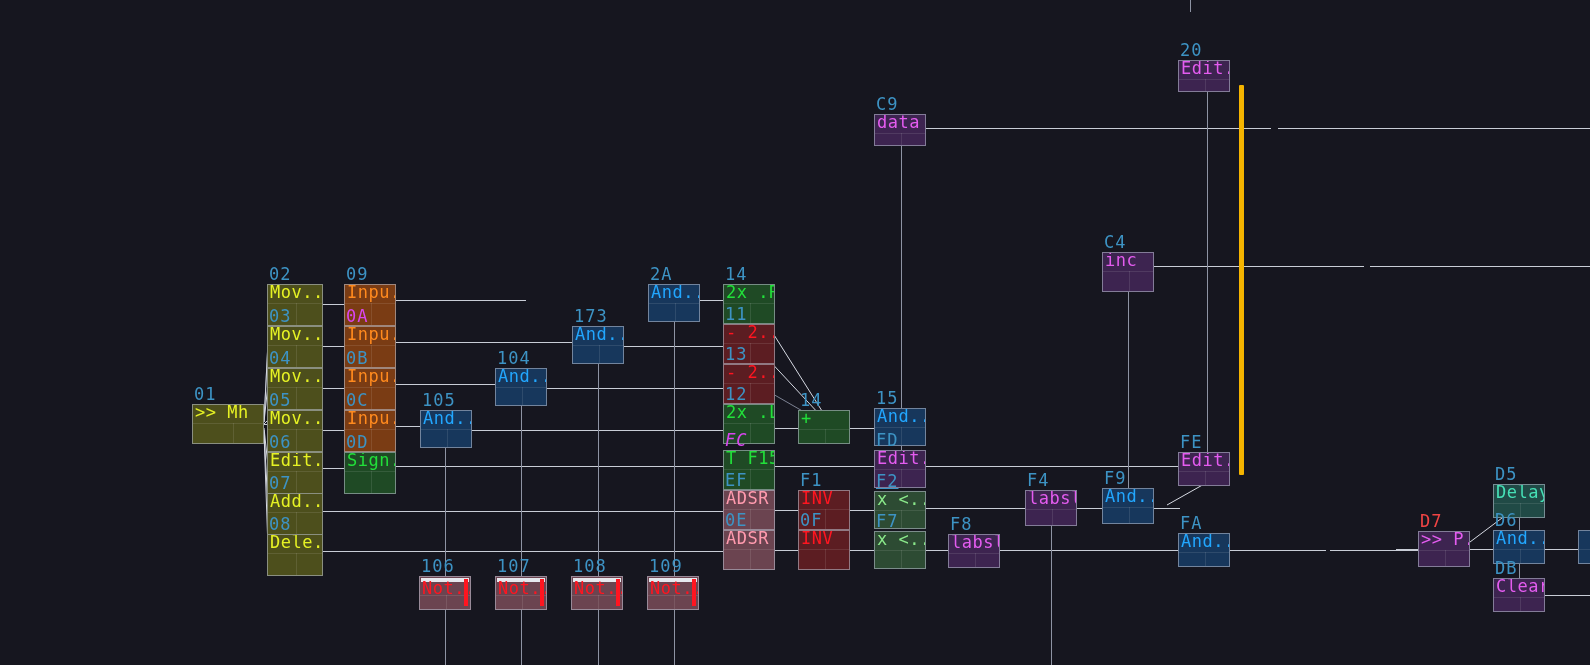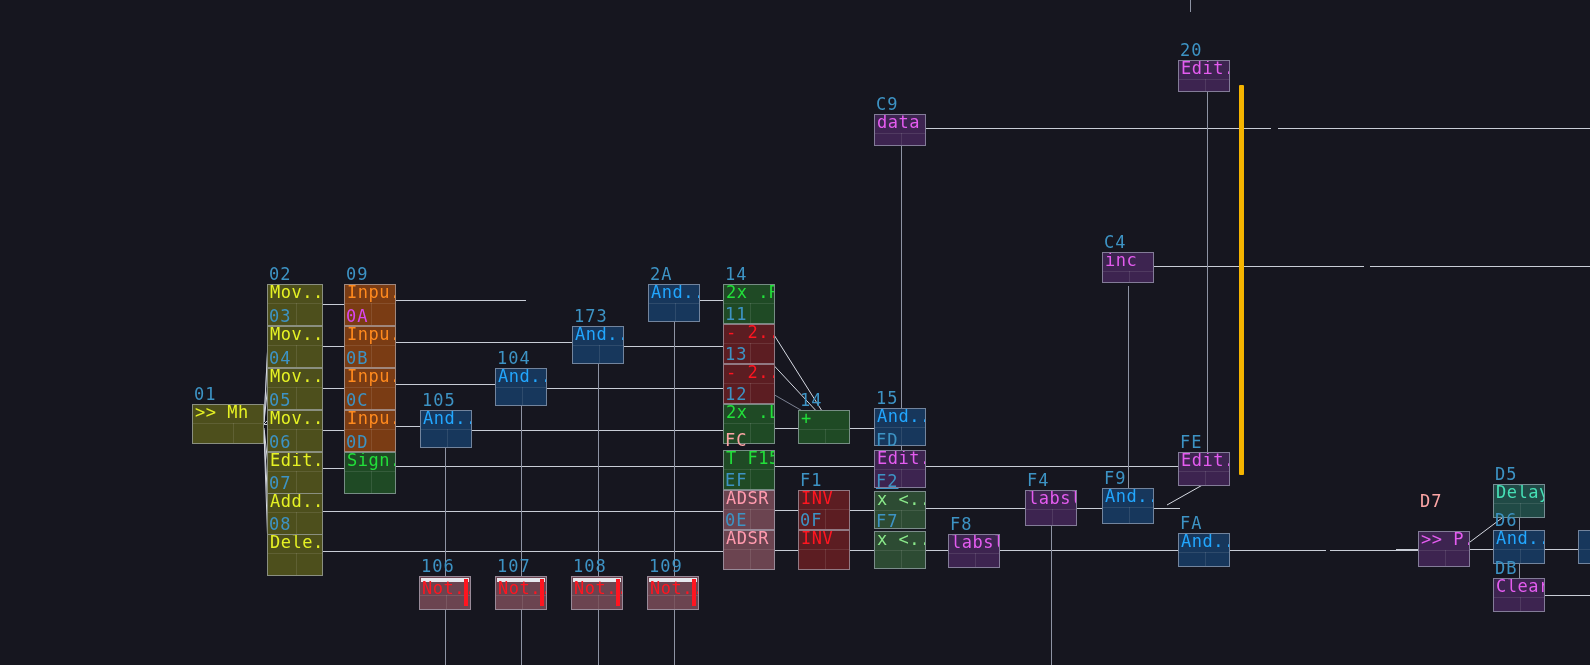--- a/index.html
+++ b/index.html
@@ -314,21 +314,21 @@
         <div class="nlabel" style="color: rgb(255, 21, 32); top: -1px;">-  2..L</div>
         <div class="divider"></div>
         <div class="vsplit" style="left: 26px;"></div>
       </div>
       <div class="id" style="left: 725px; top: 386px; color: rgb(61, 147, 196);">12</div>
       <div class="node" style="left: 723px; top: 404px; width: 52px; height: 40px; background: rgb(31, 74, 37);">
         <div class="nlabel" style="color: rgb(34, 224, 58); top: -1px;">2x  .L</div>
         <div class="divider"></div>
         <div class="vsplit" style="left: 26px;"></div>
       </div>
-      <div class="id" style="left: 725px; top: 432px; color: #fca5a5;">FC</div>
+      <div class="id" style="left: 725px; top: 432px; color: #d946ef; font-style: italic;">FC</div>
       <div class="node" style="left: 723px; top: 450px; width: 52px; height: 40px; background: rgb(31, 74, 37);">
         <div class="nlabel" style="color: rgb(34, 224, 58); top: -1px;">T F15</div>
         <div class="divider"></div>
         <div class="vsplit" style="left: 26px;"></div>
       </div>
       <div class="id" style="left: 725px; top: 472px; color: rgb(61, 147, 196);">EF</div>
       <div class="node" style="left: 723px; top: 490px; width: 52px; height: 40px; background: rgb(107, 68, 80);">
         <div class="nlabel" style="color: rgb(255, 154, 174); top: -1px;">ADSR</div>
         <div class="divider"></div>
         <div class="vsplit" style="left: 26px;"></div>
@@ -399,21 +399,21 @@
         <div class="divider"></div>
         <div class="vsplit" style="left: 26px;"></div>
       </div>
       <div class="id" style="left: 876px; top: 96px; color: rgb(61, 147, 196);">C9</div>
       <div class="node" style="left: 874px; top: 114px; width: 52px; height: 32px; background: rgb(61, 36, 80);">
         <div class="nlabel" style="color: rgb(228, 92, 240); top: -1px;">data</div>
         <div class="divider"></div>
         <div class="vsplit" style="left: 26px;"></div>
       </div>
       <div class="id" style="left: 1104px; top: 234px; color: rgb(61, 147, 196);">C4</div>
-      <div class="node" style="left: 1102px; top: 252px; width: 52px; height: 31px; background: rgb(61, 36, 80);">
+      <div class="node" style="left: 1102px; top: 252px; width: 52px; height: 40px; background: rgb(61, 36, 80);">
         <div class="nlabel" style="color: rgb(228, 92, 240); top: -1px;">inc</div>
         <div class="divider"></div>
         <div class="vsplit" style="left: 26px;"></div>
       </div>
       <div class="id" style="left: 1180px; top: 42px; color: rgb(61, 147, 196);">20</div>
       <div class="node" style="left: 1178px; top: 60px; width: 52px; height: 32px; background: rgb(61, 36, 80);">
         <div class="nlabel" style="color: rgb(228, 92, 240); top: -1px;">Edit.e</div>
         <div class="divider"></div>
         <div class="vsplit" style="left: 26px;"></div>
       </div>
@@ -422,21 +422,21 @@
         <div class="nlabel" style="color: rgb(228, 92, 240); top: -1px;">Edit.e</div>
         <div class="divider"></div>
         <div class="vsplit" style="left: 26px;"></div>
       </div>
       <div class="id" style="left: 1180px; top: 515px; color: rgb(61, 147, 196);">FA</div>
       <div class="node" style="left: 1178px; top: 533px; width: 52px; height: 34px; background: rgb(23, 55, 92);">
         <div class="nlabel" style="color: rgb(34, 167, 255); top: -1px;">And..r</div>
         <div class="divider"></div>
         <div class="vsplit" style="left: 26px;"></div>
       </div>
-      <div class="id" style="left: 1420px; top: 493px; color: #fca5a5;">D7</div>
+      <div class="id" style="left: 1420px; top: 513px; color: #ef4444;">D7</div>
       <div class="node" style="left: 1418px; top: 531px; width: 52px; height: 36px; background: rgb(61, 36, 80);">
         <div class="nlabel" style="color: rgb(228, 92, 240); top: -1px;">&gt;&gt; P.p</div>
         <div class="divider"></div>
         <div class="vsplit" style="left: 26px;"></div>
       </div>
       <div class="id" style="left: 1495px; top: 466px; color: rgb(61, 147, 196);">D5</div>
       <div class="node" style="left: 1493px; top: 484px; width: 52px; height: 34px; background: rgb(32, 74, 70);">
         <div class="nlabel" style="color: rgb(70, 224, 182); top: -1px;">Delay</div>
         <div class="divider"></div>
         <div class="vsplit" style="left: 26px;"></div>

